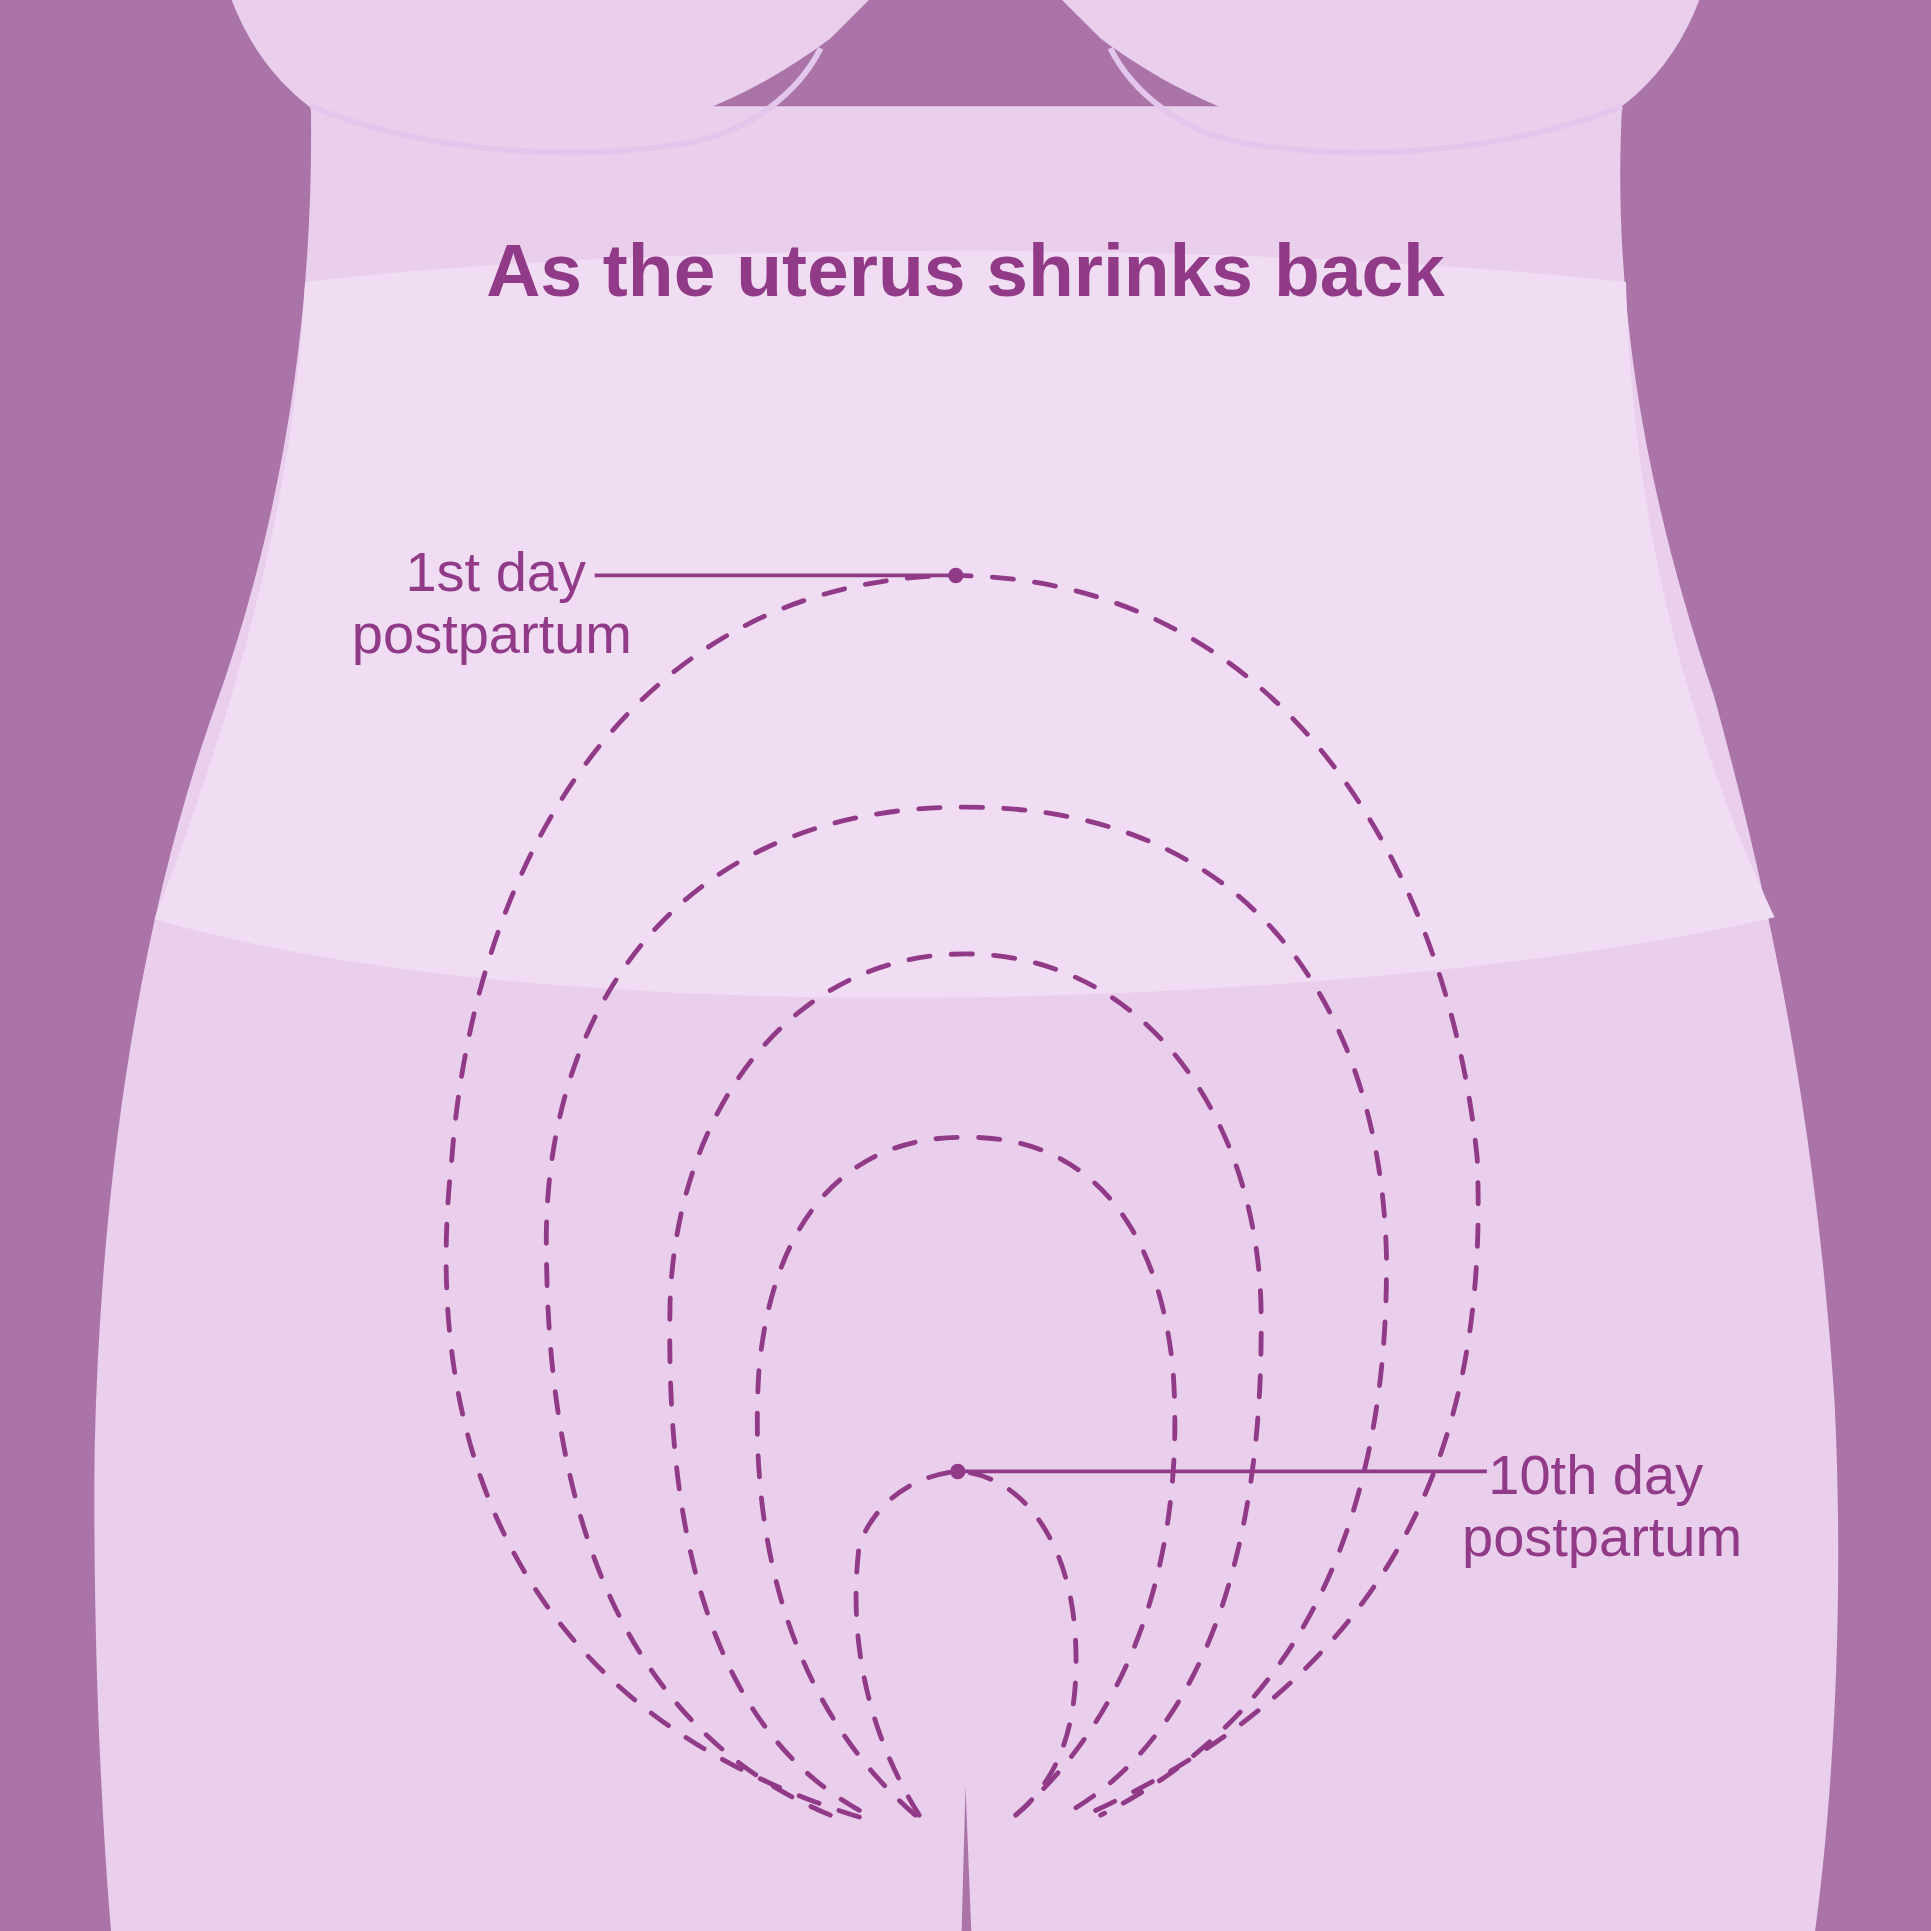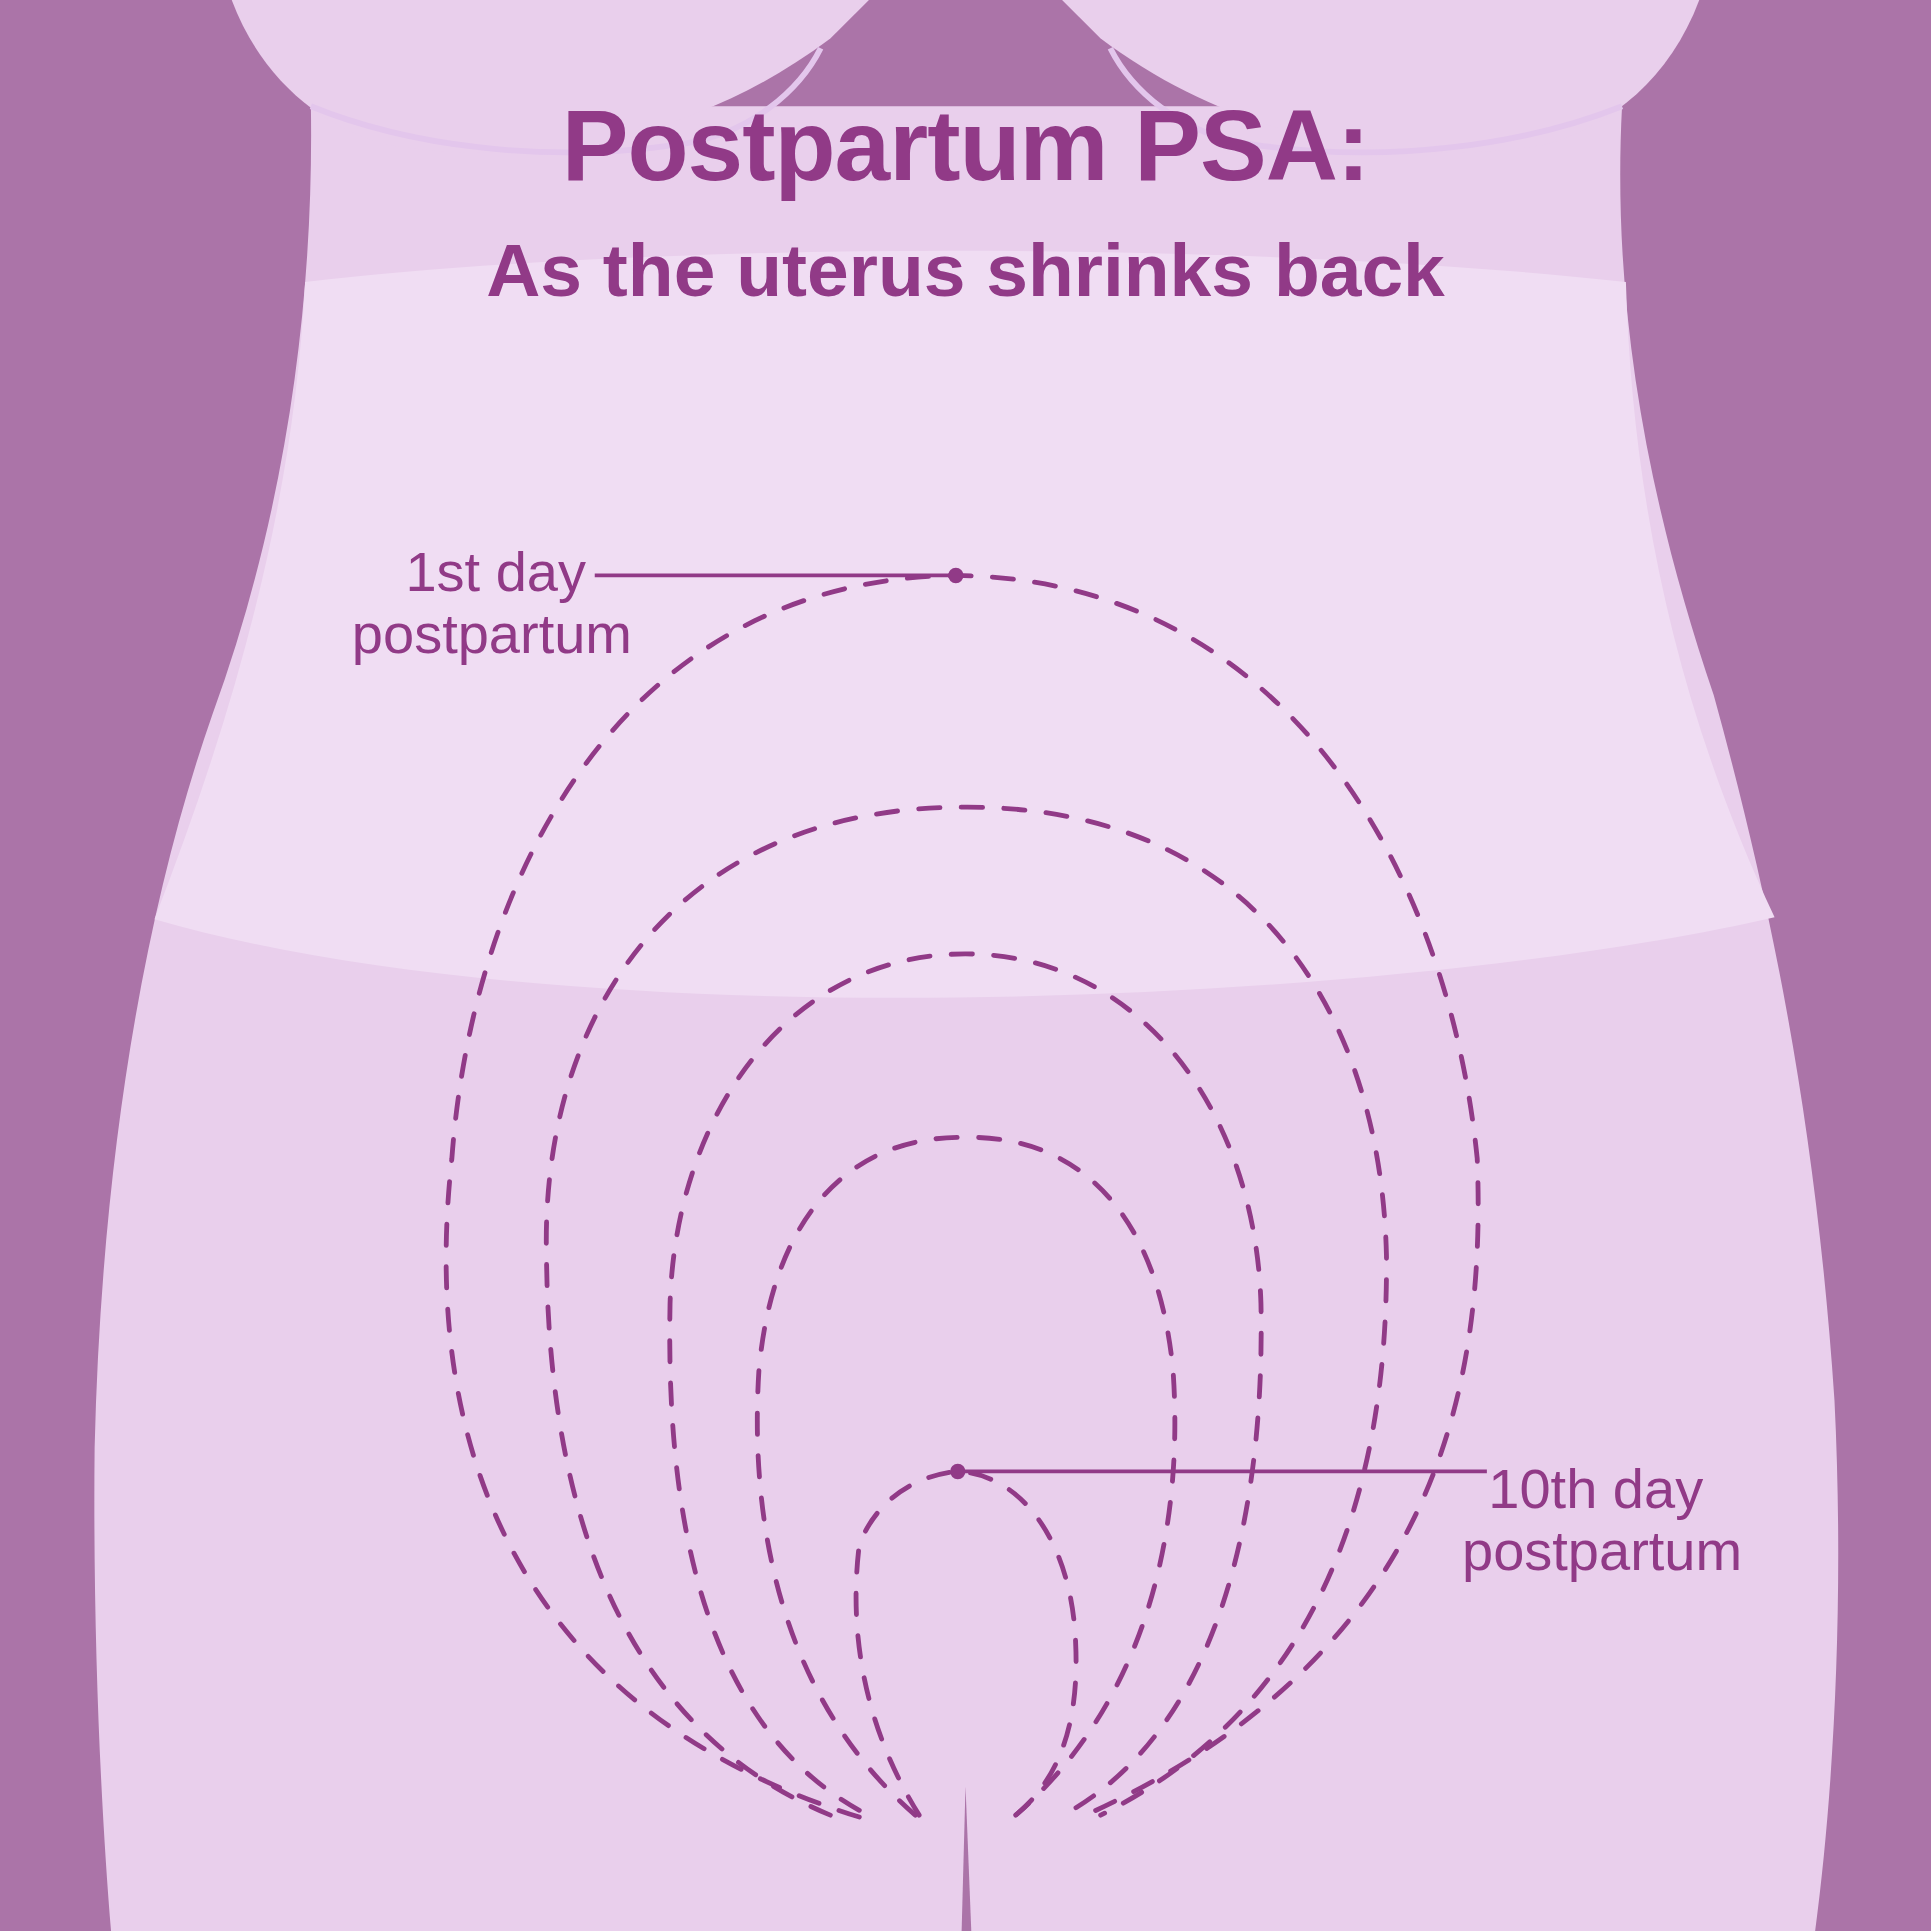--- a/index.html
+++ b/index.html
@@ -22,21 +22,21 @@
       text-align: center; color: #913a87;
       font-size: 75px; font-weight: bold; line-height: 100px;
       margin: 0;
     }
     .subtitle span { display: block; }
     .label {
       position: absolute; color: #913a87; font-size: 56px; line-height: 62px;
     }
     .label span { display: block; }
     .label-1st { right: 1299px; top: 541px; text-align: right; }
-    .label-10th { left: 1462px; top: 1444px; text-align: right; margin-top: 14px; }
+    .label-10th { left: 1462px; top: 1444px; text-align: right; }
   </style>
 </head>
 <body>
 
 <svg id="scene" viewBox="0 0 2000 2000" xmlns="http://www.w3.org/2000/svg">
 
   <rect x="0" y="0" width="2000" height="2000" fill="#ab74a8"></rect>
 
   <path d="M 322 110
            C 325 300, 300 520, 220 740
@@ -81,21 +81,20 @@
   </g>
 
   <line x1="616" y1="596" x2="990" y2="596" stroke="#913a87" stroke-width="4"></line>
   <circle cx="990" cy="596" r="8" fill="#913a87"></circle>
 
   <line x1="992" y1="1524" x2="1540" y2="1524" stroke="#913a87" stroke-width="4"></line>
   <circle cx="992" cy="1524" r="8" fill="#913a87"></circle>
 </svg>
 
 <div class="text-layer">
-  <h1 class="title">Postpartum PSA:</h1>
   <div class="subtitle">
     <span>As the uterus shrinks back</span>
   </div>
 
   <div class="label label-1st">
     <span style="margin-right:46px;">1st day</span>
     <span>postpartum</span>
   </div>
 
   <div class="label label-10th">

